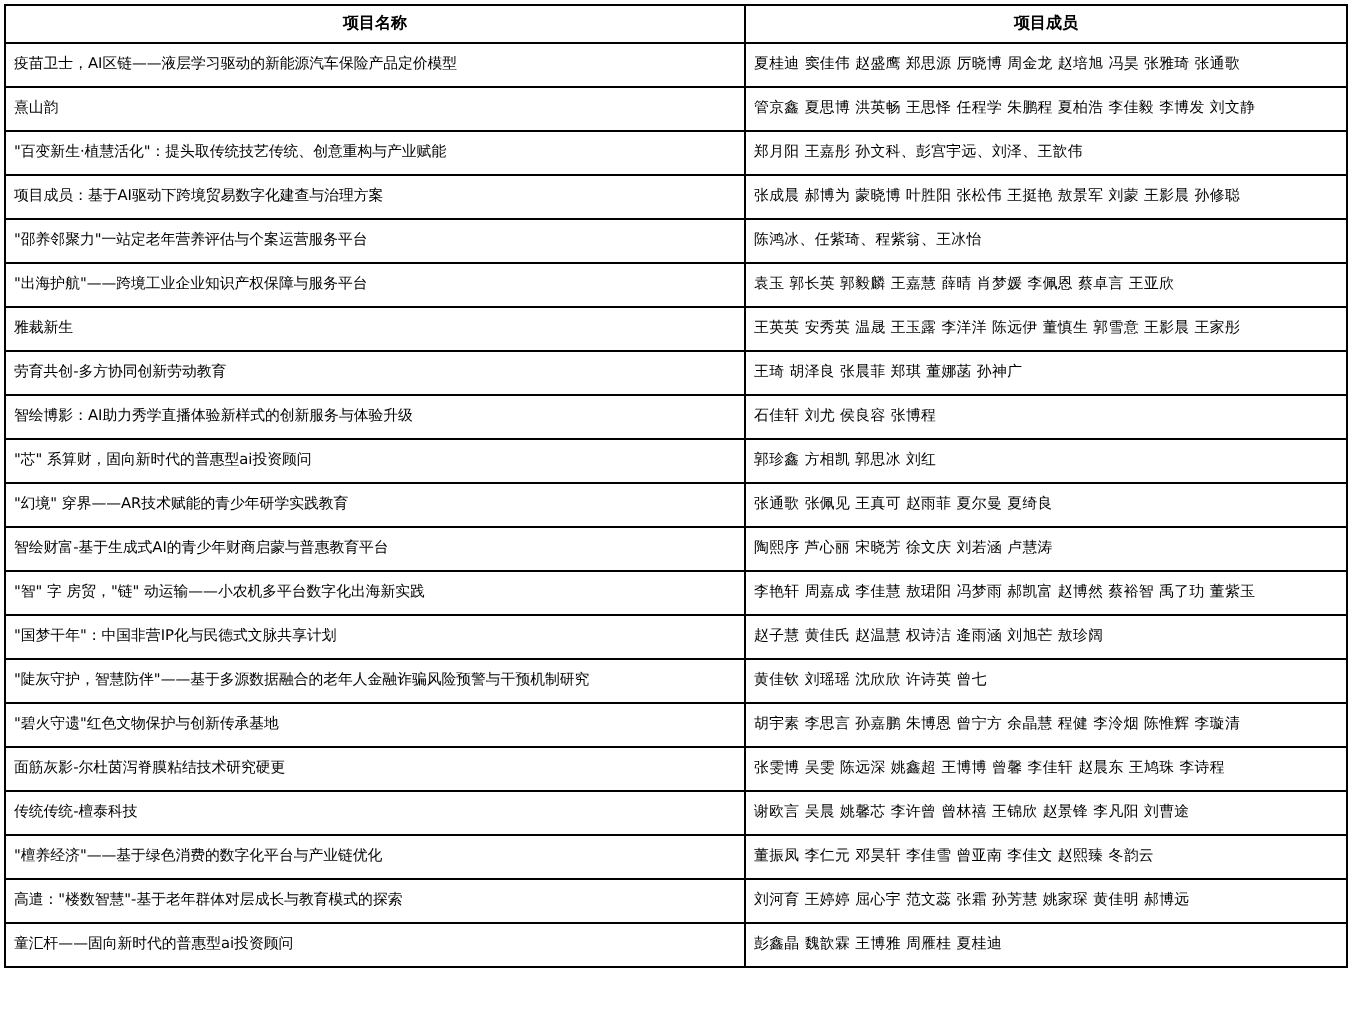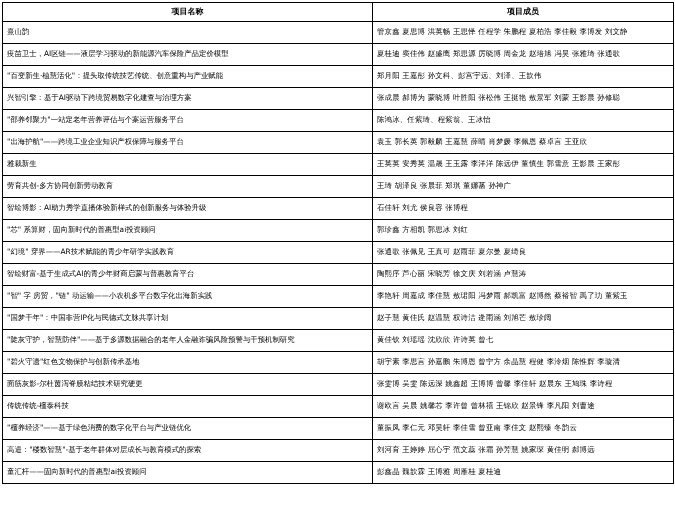--- a/index.html
+++ b/index.html
@@ -64,33 +64,33 @@
       <col class="c-member">
     </colgroup>
     <thead>
       <tr>
         <th>项目名称</th>
         <th>项目成员</th>
       </tr>
     </thead>
     <tbody>
       <tr>
+        <td class="name">疫苗卫士，AI区链——液层学习驱动的新能源汽车保险产品定价模型</td>
+        <td class="member">夏桂迪 窦佳伟 赵盛鹰 郑思源 厉晓博 周金龙 赵培旭 冯昊 张雅琦 张通歌</td>
+      </tr>
+      <tr>
         <td class="name">熹山韵</td>
         <td class="member">管京鑫 夏思博 洪英畅 王思怿 任程学 朱鹏程 夏柏浩 李佳毅 李博发 刘文静</td>
-      </tr>
-      <tr>
-        <td class="name">疫苗卫士，AI区链——液层学习驱动的新能源汽车保险产品定价模型</td>
-        <td class="member">夏桂迪 窦佳伟 赵盛鹰 郑思源 厉晓博 周金龙 赵培旭 冯昊 张雅琦 张通歌</td>
       </tr>
       <tr>
         <td class="name">"百变新生·植慧活化"：提头取传统技艺传统、创意重构与产业赋能</td>
         <td class="member">郑月阳 王嘉彤 孙文科、彭宫宇远、刘泽、王歆伟</td>
       </tr>
       <tr>
-        <td class="name">兴智引擎：基于AI驱动下跨境贸易数字化建查与治理方案</td>
+        <td class="name">项目成员：基于AI驱动下跨境贸易数字化建查与治理方案</td>
         <td class="member">张成晨 郝博为 蒙晓博 叶胜阳 张松伟 王挺艳 敖景军 刘蒙 王影晨 孙修聪</td>
       </tr>
       <tr>
         <td class="name">"邵养邻聚力"一站定老年营养评估与个案运营服务平台</td>
         <td class="member">陈鸿冰、任紫琦、程紫翁、王冰怡</td>
       </tr>
       <tr>
         <td class="name">"出海护航"——跨境工业企业知识产权保障与服务平台</td>
         <td class="member">袁玉 郭长英 郭毅麟 王嘉慧 薛晴 肖梦媛 李佩恩 蔡卓言 王亚欣</td>
       </tr>

